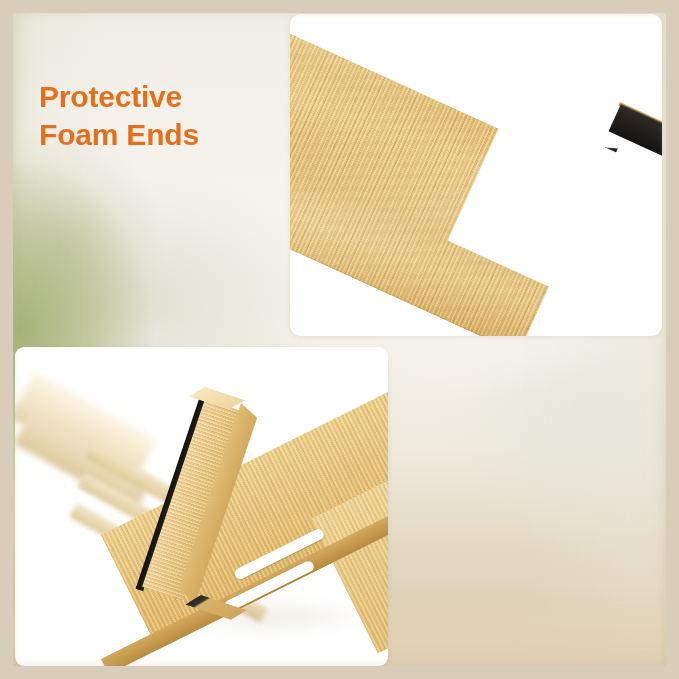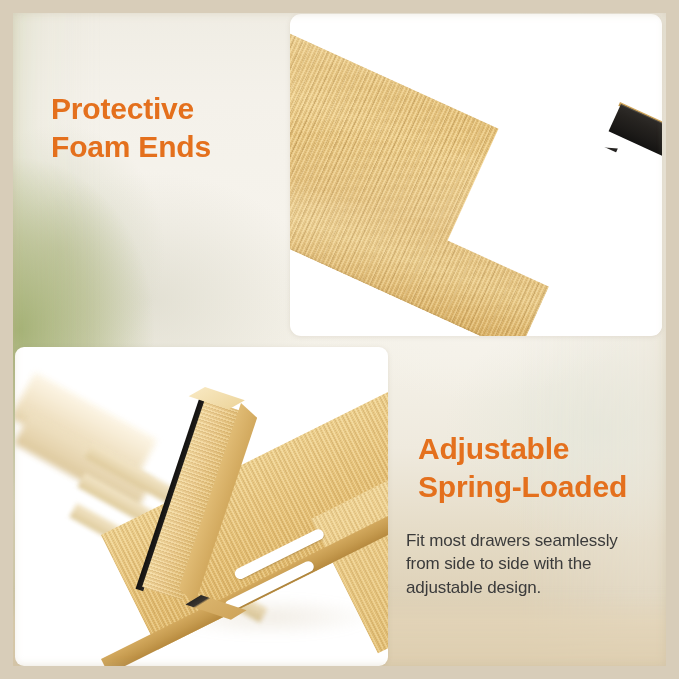--- a/index.html
+++ b/index.html
@@ -60,21 +60,21 @@
   }
 
   
   .txt-block{position:absolute;z-index:20;}
   .headline{
     color:#e4701d;
     font-size:30px;
     font-weight:700;
     line-height:1.28;
     letter-spacing:-0.2px;
-    margin:12px;
+    margin:0;
     white-space:pre-line;
   }
   .body-copy{
     color:#3b3b3b;
     font-size:17.5px;
     line-height:1.38;
     margin:0;
     white-space:pre-line;
     letter-spacing:-0.1px;
   }
@@ -350,23 +350,16 @@
       <div class="slot" id="slot2"></div>
 
       <div class="front-bar-black"></div>
       <div class="front-bar"></div>
       <div class="front-bar-side"></div>
       <div class="front-bar-top"></div>
       <div class="front-bar-foot"></div>
     </div>
   </div>
 
-  <div class="txt-block" id="br-text">
-    <h2 class="headline">Adjustable
-Spring-Loaded</h2>
-    <p class="body-copy">Fit most drawers seamlessly
-from side to side with the
-adjustable design.</p>
-  </div>
 
   <div class="frame"></div>
   <div class="frame-inner"></div>
 </div>
 
 </body></html>

